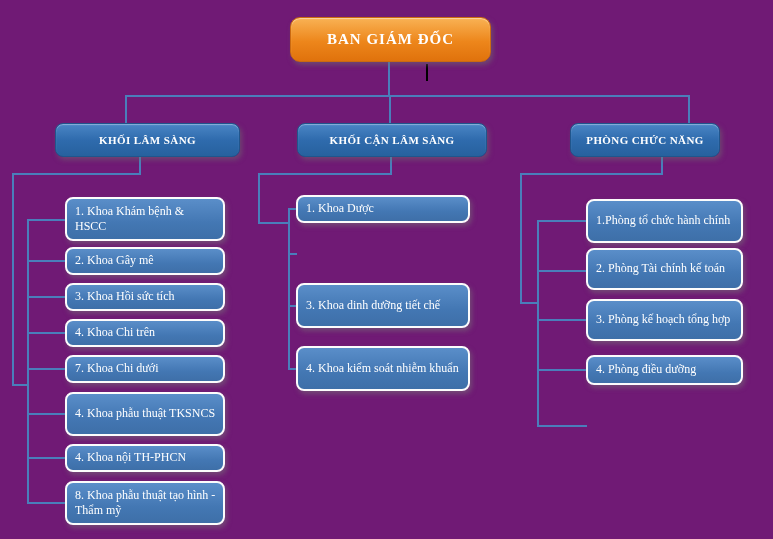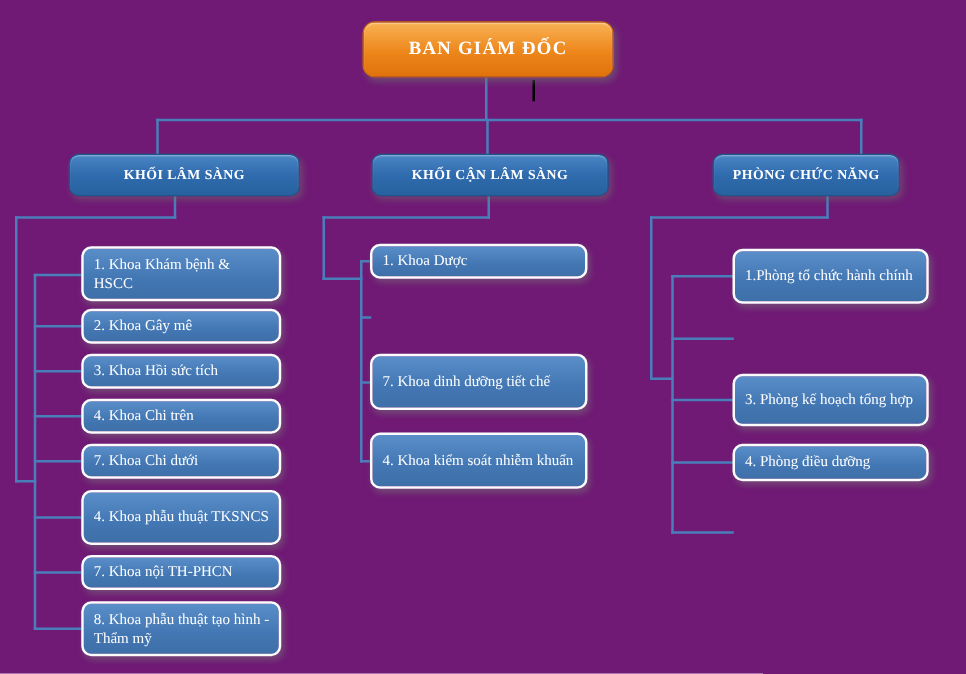--- a/index.html
+++ b/index.html
@@ -105,24 +105,25 @@
   <div class="node hdr" style="left:55px;top:123px;width:185px;height:34px">KHỐI LÂM SÀNG</div>
   <div class="node hdr" style="left:297px;top:123px;width:190px;height:34px">KHỐI CẬN LÂM SÀNG</div>
   <div class="node hdr" style="left:570px;top:123px;width:150px;height:34px">PHÒNG CHỨC NĂNG</div>
 
   <div class="node item" style="left:65px;top:197px;width:160px;height:44px">1. Khoa Khám bệnh &amp; HSCC</div>
   <div class="node item" style="left:65px;top:247px;width:160px;height:28px">2. Khoa Gây mê</div>
   <div class="node item" style="left:65px;top:283px;width:160px;height:28px">3. Khoa Hồi sức tích</div>
   <div class="node item" style="left:65px;top:319px;width:160px;height:28px">4. Khoa Chi trên</div>
   <div class="node item" style="left:65px;top:355px;width:160px;height:28px">7. Khoa Chi dưới</div>
   <div class="node item" style="left:65px;top:392px;width:160px;height:44px">4. Khoa phẫu thuật TKSNCS</div>
-  <div class="node item" style="left:65px;top:444px;width:160px;height:28px">7. Khoa nội TH-PHCN</div>
+  <div class="node item" style="left:65px;top:444px;width:160px;height:28px">4. Khoa nội TH-PHCN</div>
   <div class="node item" style="left:65px;top:481px;width:160px;height:44px">8. Khoa phẫu thuật tạo hình - Thẩm mỹ</div>
 
   <div class="node item" style="left:296px;top:195px;width:174px;height:28px">1. Khoa Dược</div>
-  <div class="node item" style="left:296px;top:283px;width:174px;height:45px">7. Khoa dinh dưỡng tiết chế</div>
+  <div class="node item" style="left:296px;top:283px;width:174px;height:45px">3. Khoa dinh dưỡng tiết chế</div>
   <div class="node item" style="left:296px;top:346px;width:174px;height:45px">4. Khoa kiểm soát nhiễm khuẩn</div>
 
   <div class="node item" style="left:586px;top:199px;width:157px;height:44px">1.Phòng tổ chức hành chính</div>
+  <div class="node item" style="left:586px;top:248px;width:157px;height:42px">2. Phòng Tài chính kế toán</div>
   <div class="node item" style="left:586px;top:299px;width:157px;height:42px">3. Phòng kế hoạch tổng hợp</div>
   <div class="node item" style="left:586px;top:355px;width:157px;height:30px">4. Phòng điều dưỡng</div>
 
 </div>
 
 </body></html>

